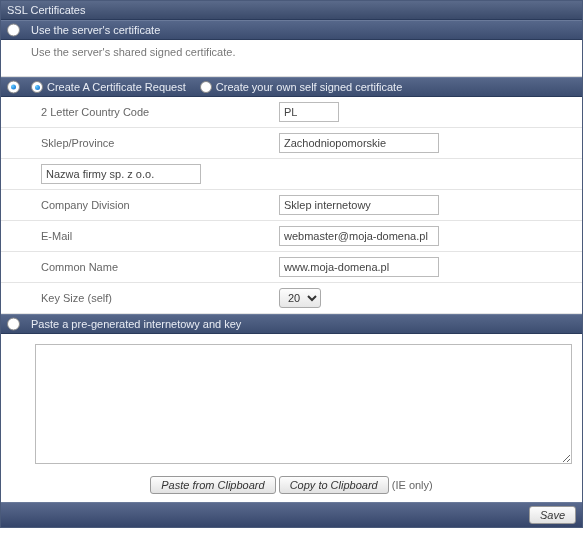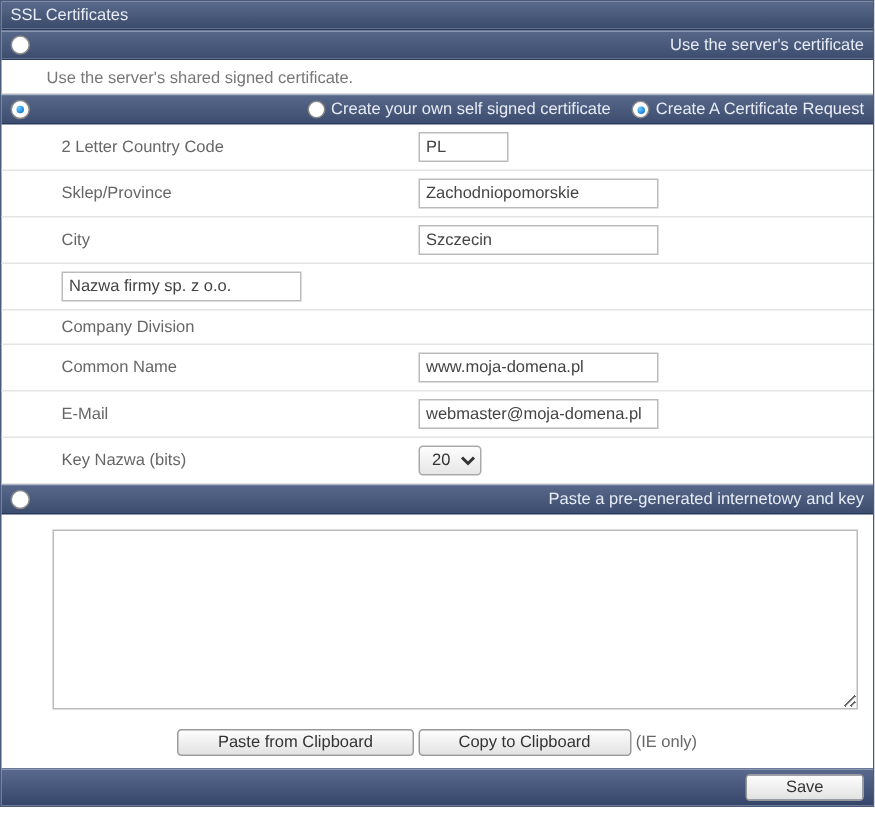--- a/index.html
+++ b/index.html
@@ -22,21 +22,20 @@
     background: linear-gradient(#56678a, #3c4d70);
     color: #e8ecf4;
     padding: 3px 6px 3px 30px;
     font-size: 11px;
     border-top: 1px solid #6a7a9a;
     border-bottom: 1px solid #2a3a5a;
     position: relative;
     display: flex;
     align-items: center;
     gap: 14px;
-    justify-content: flex-end;
   }
   .outer-radio {
     position: absolute;
     left: 6px;
     top: 50%;
     transform: translateY(-50%);
     width: 13px; height: 13px;
     border-radius: 50%;
     background: #fff;
     border: 1px solid #888;
@@ -56,21 +55,21 @@
     border-radius: 50%;
     background: #fff;
     border: 1px solid #888;
     display: flex; align-items: center; justify-content: center;
   }
   .inner-radio .r .d {
     width: 5px; height: 5px; border-radius: 50%;
     background: radial-gradient(circle at 30% 30%, #6cf, #06c);
   }
   .descrow {
-    padding: 6px 6px 4px 30px;
+    padding: 6px 6px 18px 30px;
     color: #777;
     position: relative;
     border-bottom: 1px solid #ddd;
   }
   .fields { }
   .fieldrow {
     display: flex;
     align-items: center;
     padding: 5px 6px 5px 40px;
     border-bottom: 1px solid #e4e4e4;
@@ -117,23 +116,24 @@
     text-align: center;
     padding: 4px 0 8px 0;
     color: #666;
   }
   button.btn {
     font-family: inherit;
     font-size: 11px;
     border: 1px solid #999;
     border-radius: 3px;
     background: linear-gradient(#fdfdfd, #e2e2e2);
-    padding: 2px 26px;
+    padding: 2px 10px;
     color: #333;
     cursor: pointer;
+    font-style: italic;
   }
   .footerbar {
     background: linear-gradient(#5a6a8e, #35456a);
     padding: 3px 6px;
     text-align: right;
     border-top: 1px solid #6a7a9a;
   }
 </style>
 </head>
 <body>
@@ -145,61 +145,58 @@
   <div class="section-head">
     <span class="outer-radio"></span>
     <span>Use the server's certificate</span>
   </div>
   <div class="descrow">Use the server's shared signed certificate.</div>
 
   <div class="section-head">
     <span class="outer-radio">
         <span class="dot"></span>
       </span>
-    <span class="inner-radio">
-      <span class="r"></span>
-      <span>Create your own self signed certificate</span>
-    </span>
     <span class="inner-radio">
       <span class="r">
           <span class="d"></span>
         </span>
       <span>Create A Certificate Request</span>
     </span>
+    <span class="inner-radio">
+      <span class="r"></span>
+      <span>Create your own self signed certificate</span>
+    </span>
   </div>
 
   <div class="fields">
     <div class="fieldrow">
       <span class="lbl">2 Letter Country Code</span>
       <input type="text" class="short" value="PL" style="">
     </div>
     <div class="fieldrow">
       <span class="lbl">Sklep/Province</span>
       <input type="text" value="Zachodniopomorskie" style="">
     </div>
     <div class="fieldrow">
-      <span class="lbl">City</span>
-      <input type="text" value="Szczecin" style="">
-    </div>
-    <div class="fieldrow">
       <input type="text" value="Nazwa firmy sp. z o.o." style="">
     </div>
     <div class="fieldrow">
       <span class="lbl">Company Division</span>
+      <input type="text" value="Sklep internetowy" style="">
+    </div>
+    <div class="fieldrow">
+      <span class="lbl">E-Mail</span>
+      <input type="text" value="webmaster@moja-domena.pl" style="">
     </div>
     <div class="fieldrow">
       <span class="lbl">Common Name</span>
       <input type="text" value="www.moja-domena.pl" style="">
     </div>
     <div class="fieldrow">
-      <span class="lbl">E-Mail</span>
-      <input type="text" value="webmaster@moja-domena.pl" style="">
-    </div>
-    <div class="fieldrow">
-      <span class="lbl">Key Nazwa (bits)</span>
+      <span class="lbl">Key Size (self)</span>
       <select>
         <option>2048</option>
       </select>
     </div>
   </div>
 
   <div class="section-head">
     <span class="outer-radio"></span>
     <span>Paste a pre-generated internetowy and key</span>
   </div>

